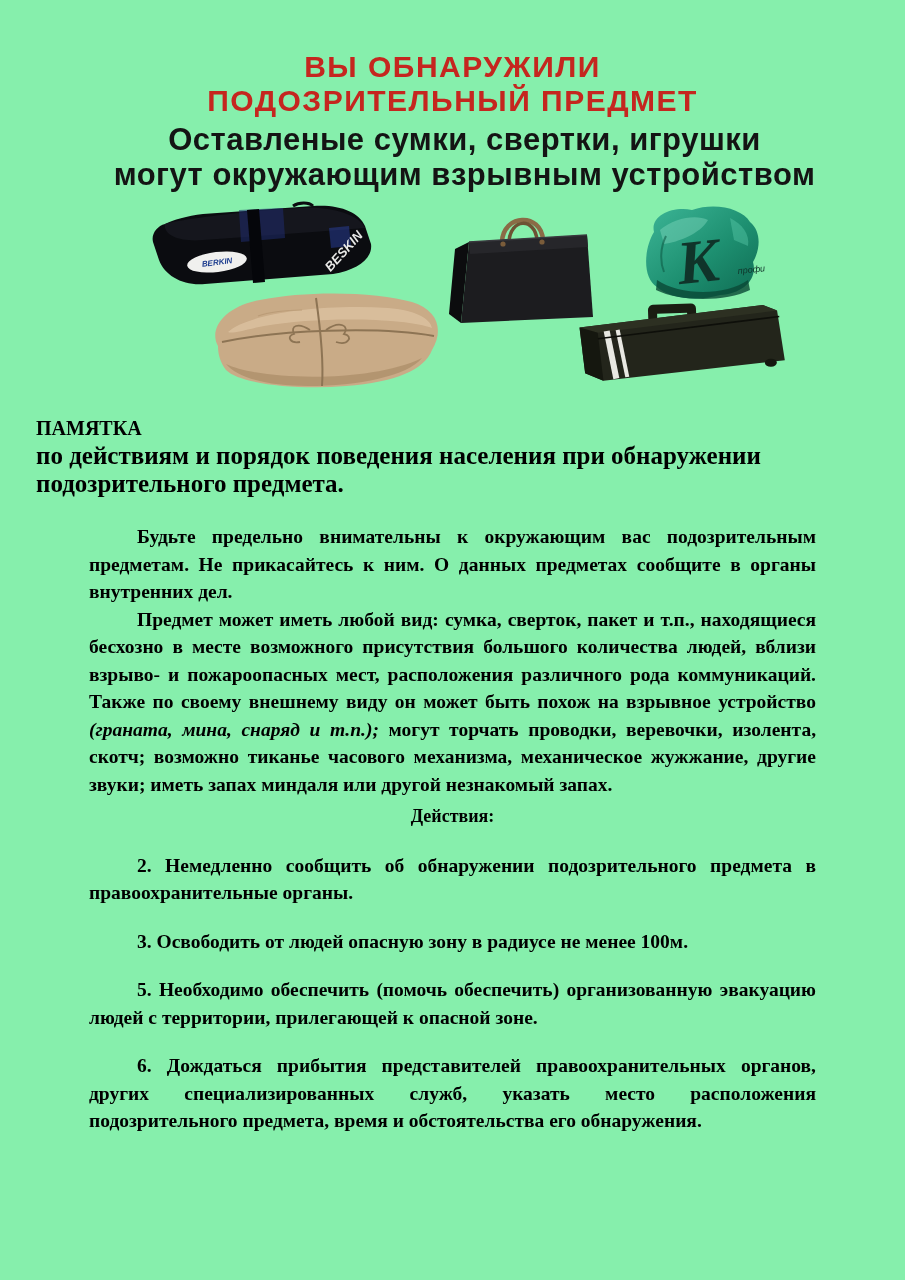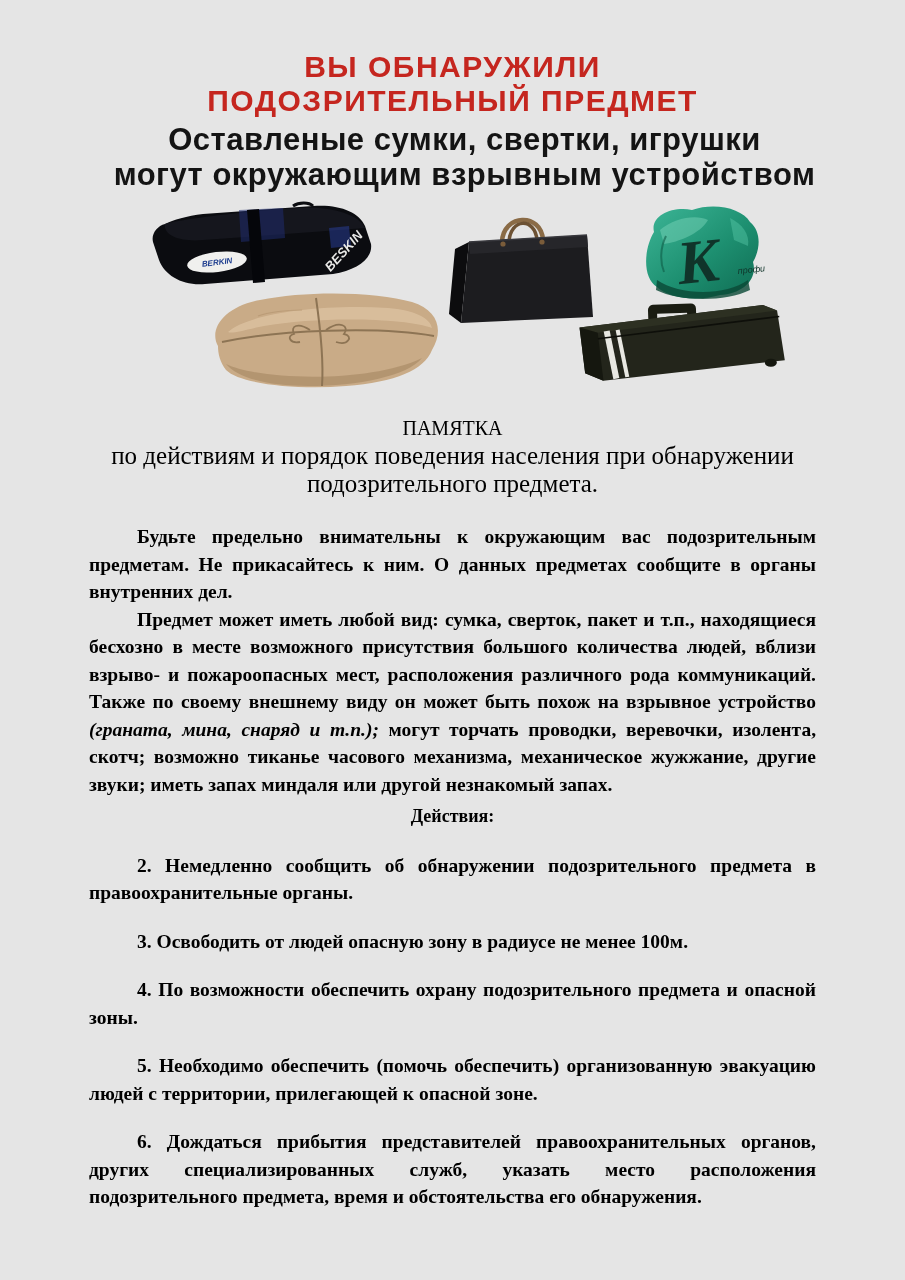--- a/index.html
+++ b/index.html
@@ -1,28 +1,28 @@
 <!DOCTYPE html>
 <html><head>
 <meta charset="utf-8">
 <style>
   html,body{margin:0;padding:0;background:#ffffff;}
   .page{
-    position:relative;width:905px;height:1280px;background:#e5e5e5;
+    position:relative;width:905px;height:1280px;background:#86efac;
     font-family:"Liberation Serif", serif;color:#000;overflow:hidden;
   }
   
   .banner{padding-top:50px;text-align:center;font-family:"Liberation Sans", sans-serif;font-weight:bold;}
   .banner-title{font-size:30px;line-height:34px;letter-spacing:1.5px;color:#c5261f;}
   .banner-sub{font-size:31px;line-height:35px;letter-spacing:0.5px;color:#141414;margin-top:4px;padding-left:24px;}
   
   .figures{position:relative;height:202px;margin-top:4px;}
   .fig{position:absolute;}
   
-  .memo-head{margin-top:16px;text-align:center;font-weight:normal;font-size:20px;line-height:28px;}
+  .memo-head{margin-top:16px;font-weight:bold;font-size:20px;line-height:28px;padding-left:36px;}
   .memo-sub{font-size:25px;}
   
   .bodytext{padding:0 89px;font-size:19.5px;line-height:27.5px;text-align:justify;}
   .intro{margin-top:25px;}
   p.para{margin:0;text-indent:48px;font-weight:bold;}
   .it{font-style:italic;}
   .actions-heading{text-align:center;font-weight:bold;font-size:18px;margin:5px 0 0;}
   p.item{margin:21px 0 0;text-indent:48px;font-weight:bold;}
 </style>
 </head>
@@ -116,19 +116,18 @@
 
   <div class="bodytext intro">
     <p class="para">Будьте предельно внимательны к окружающим вас подозрительным предметам. Не прикасайтесь к ним. О данных предметах сообщите в органы внутренних дел.</p>
     <p class="para"><span>Предмет может иметь любой вид: сумка, сверток, пакет и т.п., находящиеся бесхозно в месте возможного присутствия большого количества людей, вблизи взрыво- и пожароопасных мест, расположения различного рода коммуникаций. Также по своему внешнему виду он может быть похож на взрывное устройство </span><span class="it">(граната, мина, снаряд и т.п.);</span><span> могут торчать проводки, веревочки, изолента, скотч; возможно тиканье часового механизма, механическое жужжание, другие звуки; иметь запах миндаля или другой незнакомый запах.</span></p>
   </div>
 
   <div class="bodytext">
     <div class="actions-heading">Действия:</div>
     <p class="item">2. Немедленно сообщить об обнаружении подозрительного предмета в правоохранительные органы.</p>
     <p class="item">3. Освободить от людей опасную зону в радиусе не менее 100м.</p>
-    <p class="item">4. По возможности обеспечить охрану подозрительного предмета и опасной зоны.</p>
     <p class="item">5. Необходимо обеспечить (помочь обеспечить) организованную эвакуацию людей с территории, прилегающей к опасной зоне.</p>
     <p class="item">6. Дождаться прибытия представителей правоохранительных органов, других специализированных служб, указать место расположения подозрительного предмета, время и обстоятельства его обнаружения.</p>
 
   </div>
 
 </div>
 
 </body></html>

